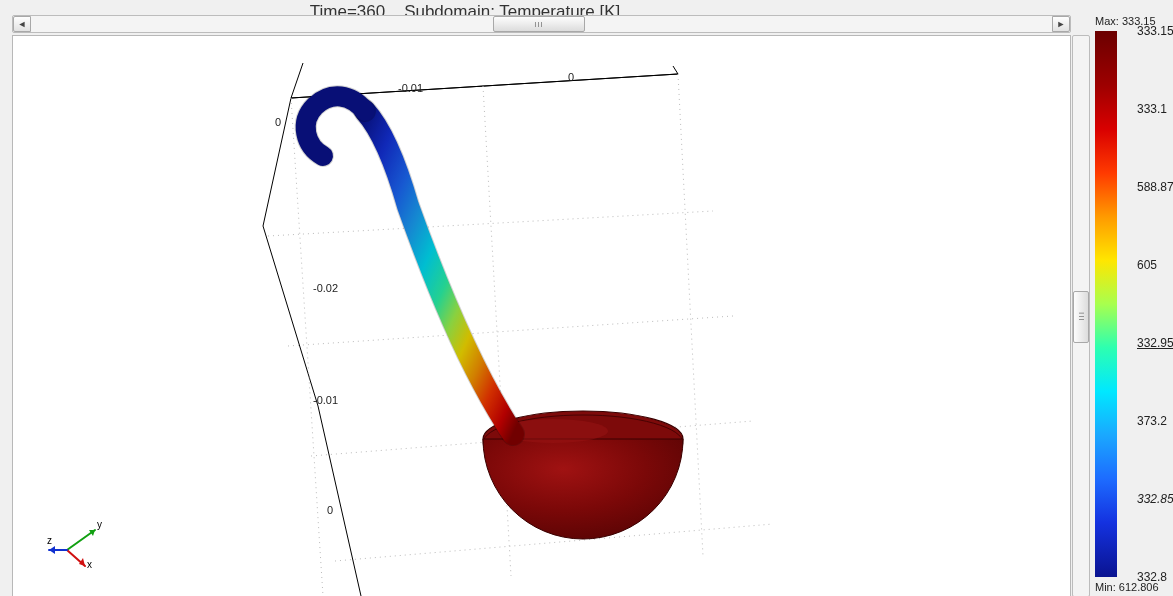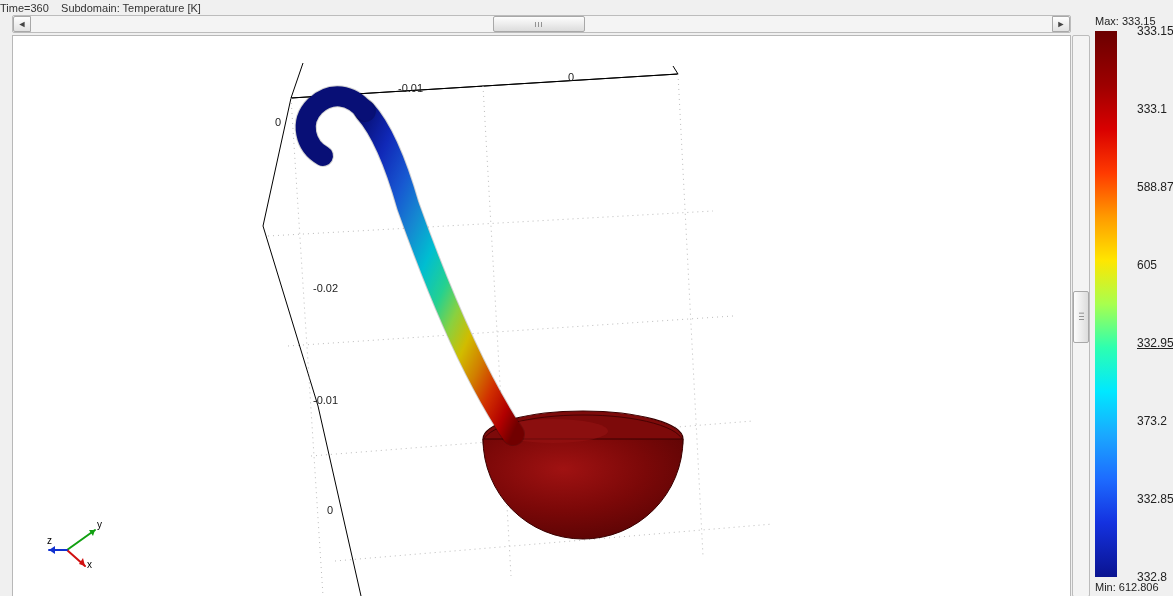--- a/index.html
+++ b/index.html
@@ -1,16 +1,16 @@
 <!DOCTYPE html>
 <html><head>
 <meta charset="utf-8">
 <style>
   html,body{margin:0;padding:0;width:1173px;height:596px;background:#f0f0f0;font-family:Arial,Helvetica,sans-serif;font-size:11px;color:#000;overflow:hidden}
-  .title-bar{position:absolute;top:2px;left:0;width:930px;text-align:left;font-size:11px;color:#333}
+  .title-bar{position:absolute;top:2px;left:0;width:930px;text-align:center;font-size:17px;color:#333}
   .hscroll{position:absolute;top:15px;left:12px;width:1057px;height:16px;background:#f4f4f4;border:1px solid #bcbcbc;border-radius:2px}
   .hscroll .arrow{position:absolute;top:0;width:16px;height:14px;background:linear-gradient(#fefefe,#e2e2e2);border:1px solid #a8a8a8;display:flex;align-items:center;justify-content:center;font-size:9px;color:#444}
   .hscroll .arrow.left{left:0;border-radius:2px 0 0 2px}
   .hscroll .arrow.right{right:0;border-radius:0 2px 2px 0}
   .hscroll .thumb{position:absolute;top:0;left:480px;width:90px;height:14px;background:linear-gradient(#fdfdfd,#dcdcdc);border:1px solid #a8a8a8;border-radius:2px;display:flex;align-items:center;justify-content:center;color:#777;letter-spacing:1px;font-size:8px}
 
   .plot-area{position:absolute;top:35px;left:12px;width:1057px;height:560px;background:#fff;border:1px solid #b8b8b8}
 
   .vscroll{position:absolute;top:35px;left:1072px;width:16px;height:560px;background:#f4f4f4;border:1px solid #bcbcbc;border-radius:2px}
   .vscroll .thumb{position:absolute;left:0;top:255px;height:50px;width:14px;background:linear-gradient(90deg,#fdfdfd,#dcdcdc);border:1px solid #a8a8a8;border-radius:2px;display:flex;align-items:center;justify-content:center;writing-mode:vertical-rl;font-size:8px;color:#777;letter-spacing:1px}
@@ -172,17 +172,17 @@
       <rect x="0" y="0" width="22" height="546" fill="url(#legendGrad)"></rect>
     </svg>
   </div>
   <div class="ticks">
       <div class="tick" style="top: 0px;">333.15</div>
       <div class="tick" style="top: 78.078px;">333.1</div>
       <div class="tick" style="top: 156.156px;">588.87</div>
       <div class="tick" style="top: 234.234px;">605</div>
       <div class="tick" style="top: 311.766px; text-decoration: underline;">332.95</div>
       <div class="tick" style="top: 389.844px;">373.2</div>
-      <div class="tick" style="top: 467.922px;">332.85</div>
+      <div class="tick" style="top: 467.922px; font-style: italic;">332.85</div>
       <div class="tick" style="top: 546px;">332.8</div>
     </div>
   <div class="min">Min: 612.806</div>
 </div>
 
 </body></html>

